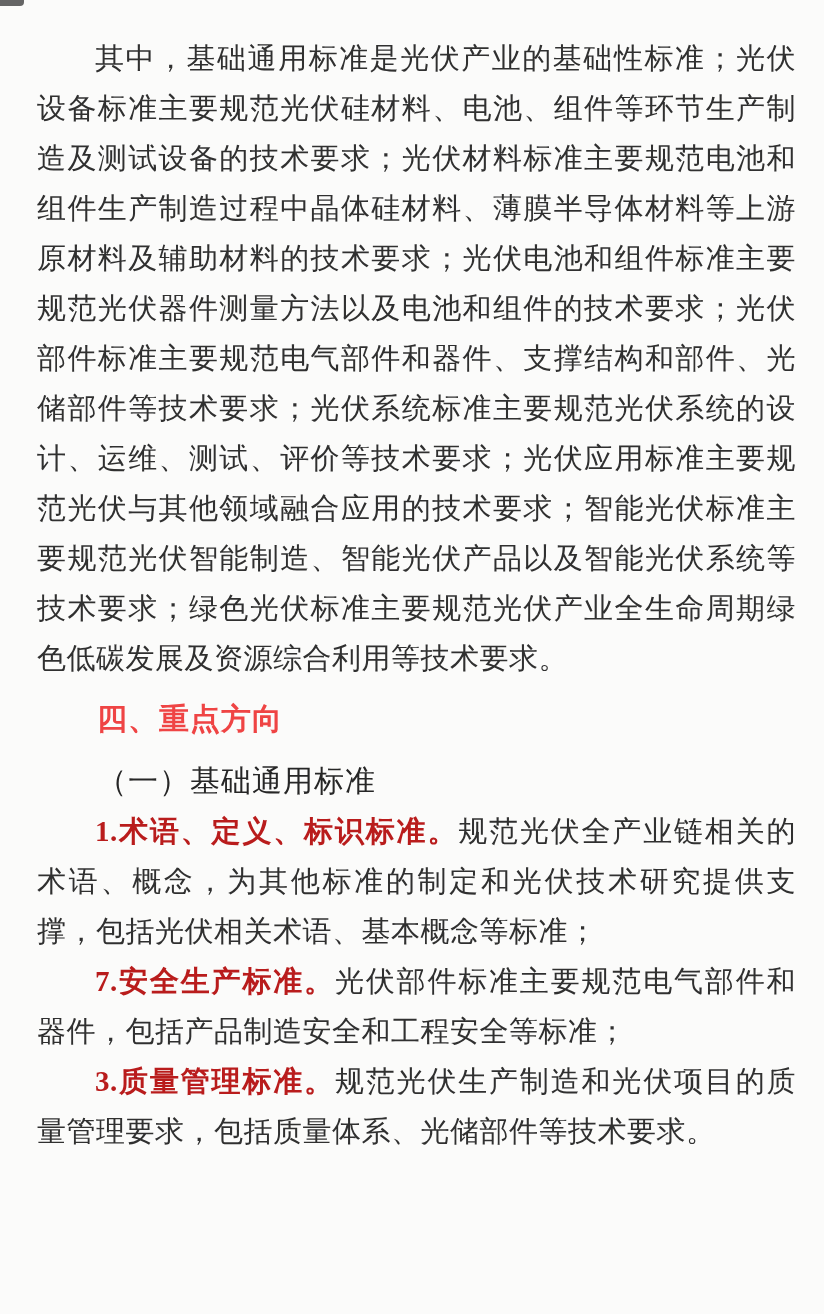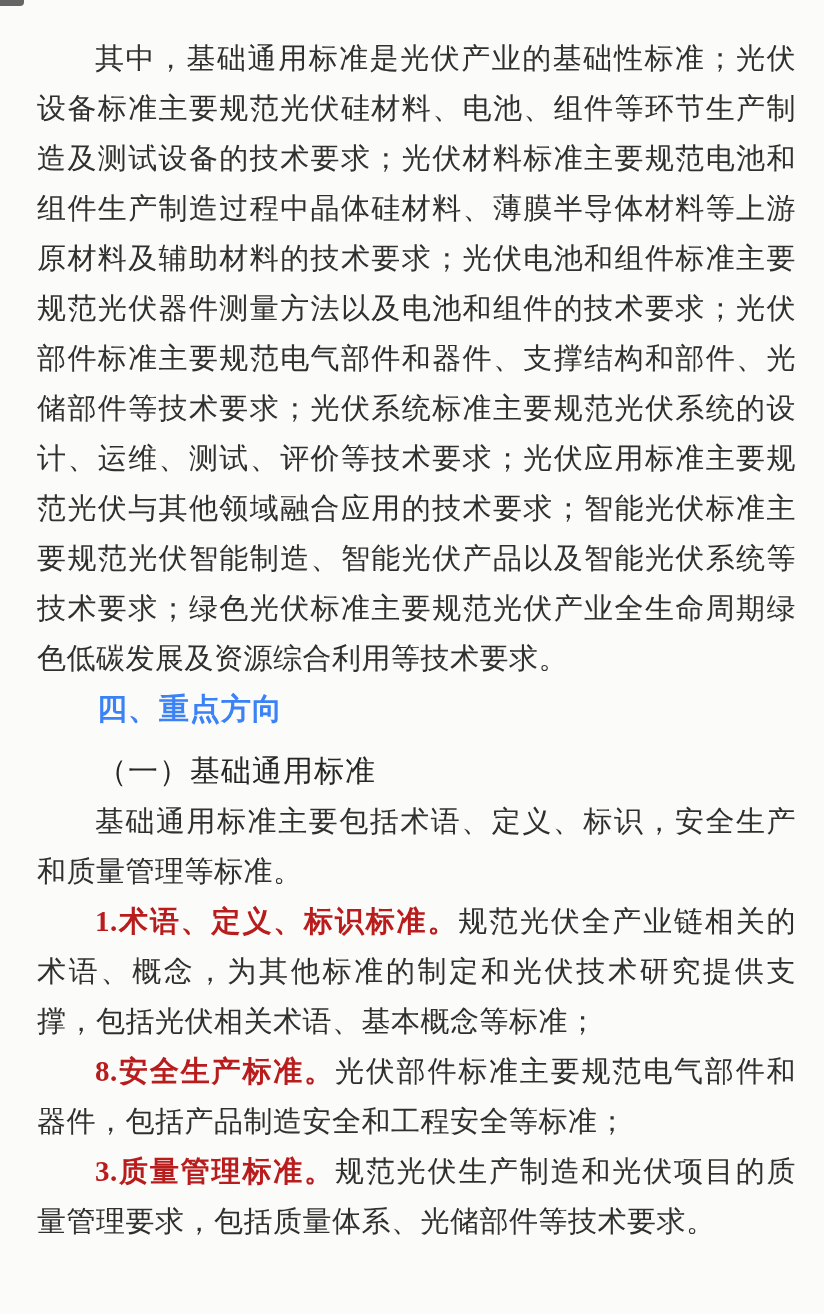--- a/index.html
+++ b/index.html
@@ -35,25 +35,25 @@
     margin: 0;
     font-size: 29px;
     line-height: 50px;
     text-align: justify;
     text-justify: inter-character;
     text-indent: 2em;
     color: #303030;
     letter-spacing: 0.5px;
   }
   .heading {
-    margin: 1px 0 0 0;
+    margin: 11px 0 0 0;
     font-size: 30px;
     line-height: 50px;
     font-weight: bold;
-    color: #3b82f6;
+    color: #ef4444;
     text-indent: 2em;
     font-family: "Liberation Sans", "DejaVu Sans", sans-serif;
     letter-spacing: 1px;
   }
   .subheading {
     margin: 12px 0 0 0;
     font-size: 30px;
     line-height: 50px;
     font-weight: normal;
     color: #262626;
@@ -72,22 +72,21 @@
 <div class="page">
   <div class="scan-artifact"></div>
   <div class="content">
 
     <p class="para">其中，基础通用标准是光伏产业的基础性标准；光伏设备标准主要规范光伏硅材料、电池、组件等环节生产制造及测试设备的技术要求；光伏材料标准主要规范电池和组件生产制造过程中晶体硅材料、薄膜半导体材料等上游原材料及辅助材料的技术要求；光伏电池和组件标准主要规范光伏器件测量方法以及电池和组件的技术要求；光伏部件标准主要规范电气部件和器件、支撑结构和部件、光储部件等技术要求；光伏系统标准主要规范光伏系统的设计、运维、测试、评价等技术要求；光伏应用标准主要规范光伏与其他领域融合应用的技术要求；智能光伏标准主要规范光伏智能制造、智能光伏产品以及智能光伏系统等技术要求；绿色光伏标准主要规范光伏产业全生命周期绿色低碳发展及资源综合利用等技术要求。</p>
 
     <h2 class="heading">四、重点方向</h2>
 
     <h3 class="subheading">（一）基础通用标准</h3>
 
-    <p class="para">基础通用标准主要包括术语、定义、标识，安全生产和质量管理等标准。</p>
 
     <p class="para"><span class="item-label">1.术语、定义、标识标准。</span><span>规范光伏全产业链相关的术语、概念，为其他标准的制定和光伏技术研究提供支撑，包括光伏相关术语、基本概念等标准；</span></p>
 
-    <p class="para"><span class="item-label">8.安全生产标准。</span><span>光伏部件标准主要规范电气部件和器件，包括产品制造安全和工程安全等标准；</span></p>
+    <p class="para"><span class="item-label">7.安全生产标准。</span><span>光伏部件标准主要规范电气部件和器件，包括产品制造安全和工程安全等标准；</span></p>
 
     <p class="para"><span class="item-label">3.质量管理标准。</span><span>规范光伏生产制造和光伏项目的质量管理要求，包括质量体系、光储部件等技术要求。</span></p>
 
   </div>
 </div>
 
 </body></html>

